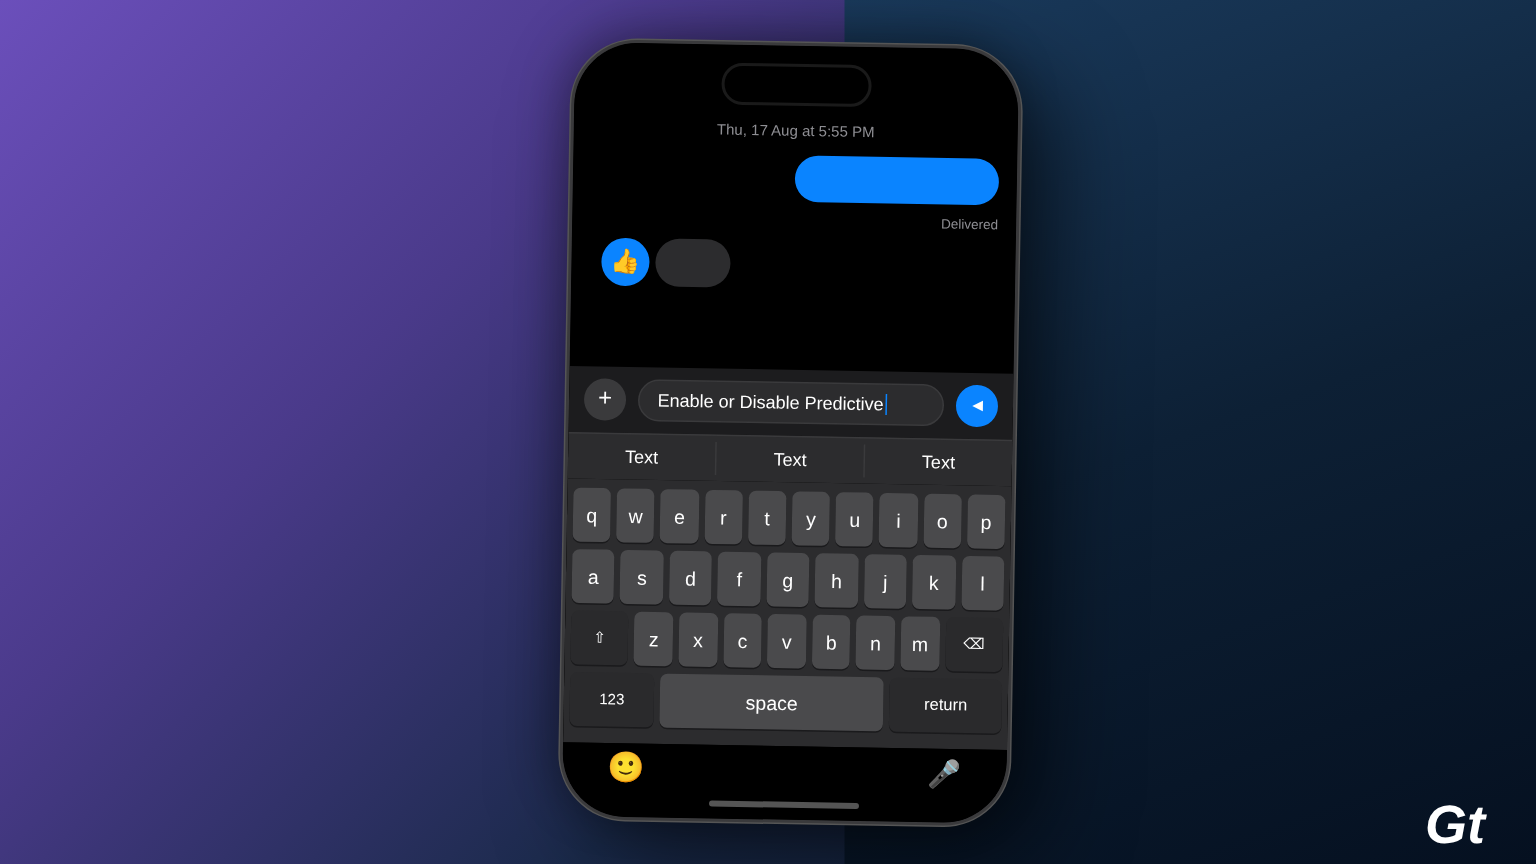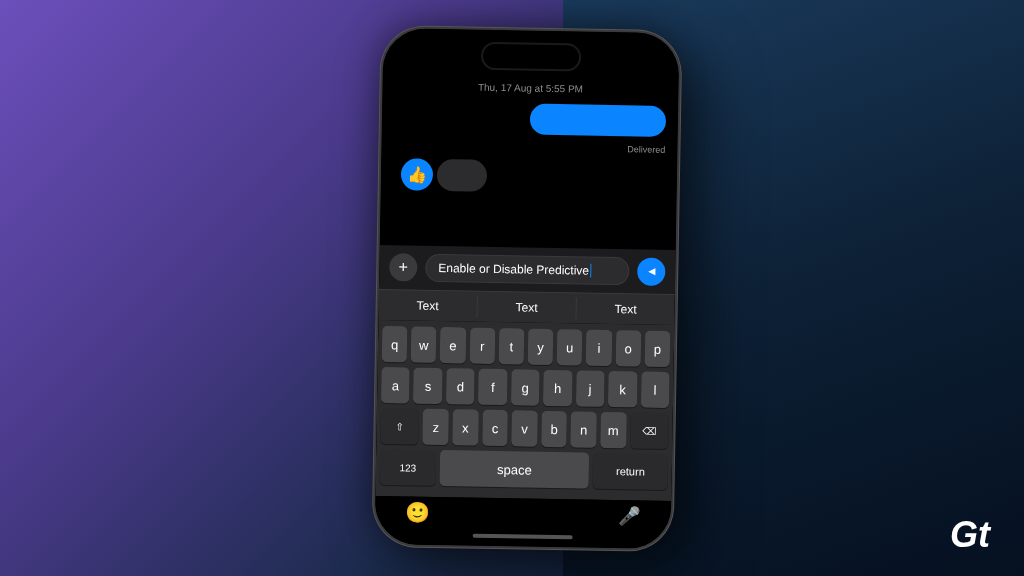--- a/index.html
+++ b/index.html
@@ -309,21 +309,21 @@
     }
 
     .mic-icon {
       font-size: 18px;
       color: #8e8e93;
     }
 
     
     .gt-logo {
       position: absolute;
-      bottom: 23px;
+      bottom: 8px;
       right: 20px;
       z-index: 10;
       display: flex;
       align-items: center;
       gap: 2px;
       justify-content: flex-end;
     }
 
     .scene-wrapper {
       position: relative;

